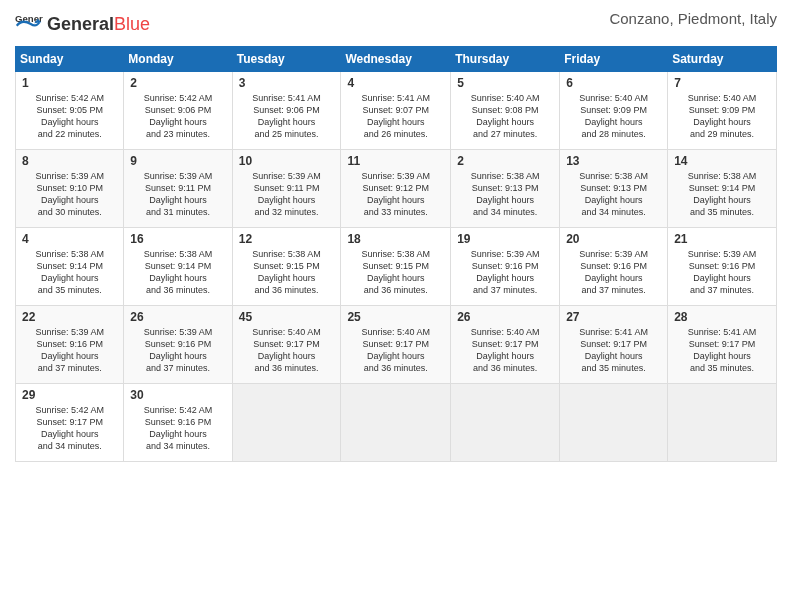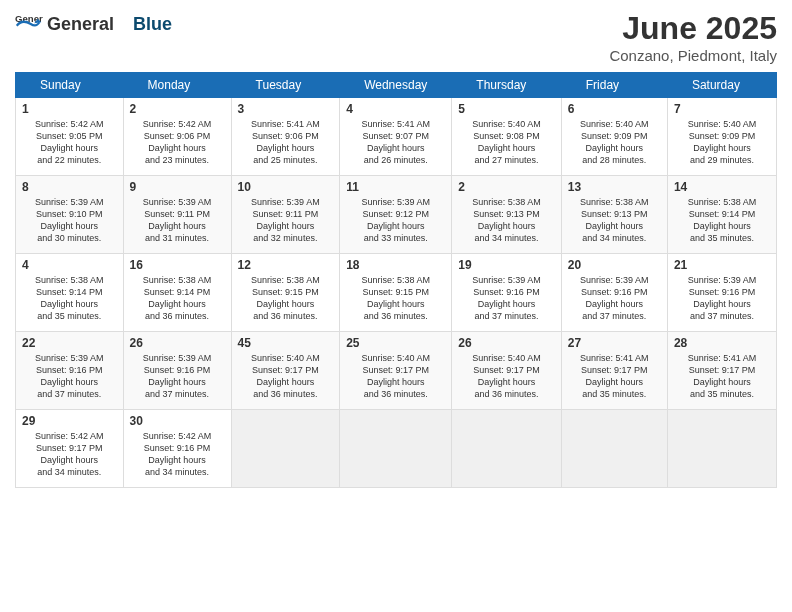--- a/index.html
+++ b/index.html
@@ -25,23 +25,22 @@
       align-items: center;
       gap: 4px;
     }
     .logo-text-general {
       font-size: 18px;
       font-weight: bold;
       color: #333;
     }
     .logo-text-blue {
       font-size: 18px;
-      font-weight: bold;
-      color: #0c4a6e;
-      padding-left: 19px;
+      font-weight: normal;
+      color: #ef4444;
     }
     .logo-icon {
       width: 28px;
       height: 28px;
     }
     .title-block {
       text-align: right;
     }
     .month-title {
       font-size: 32px;
@@ -56,23 +55,23 @@
     table {
       width: 100%;
       border-collapse: collapse;
     }
     thead tr {
       background-color: #1a6db5;
     }
     thead th {
       color: #fff;
       font-size: 12px;
-      font-weight: normal;
+      font-weight: bold;
       text-align: left;
-      padding: 5px 24px;
+      padding: 5px 4px;
       border: 1px solid #1a6db5;
     }
     tbody tr {
       background: #fff;
     }
     tbody tr:nth-child(even) {
       background: #f9f9f9;
     }
     tbody td {
       vertical-align: top;
@@ -111,21 +110,20 @@
         <polygon points="26,10 30,14 22,15" fill="#1a6db5"></polygon>
       </svg>
       <div>
         <div style="display:flex;align-items:baseline;gap:0px;">
           <span class="logo-text-general">General</span>
             <span class="logo-text-blue">Blue</span>
         </div>
       </div>
     </div>
     <div class="title-block">
-      <div class="month-title">June 2025</div>
       <div class="subtitle">Conzano, Piedmont, Italy</div>
     </div>
   </div>
 
   <table>
     <thead>
       <tr>
         <th>Sunday</th>
         <th>Monday</th>
         <th>Tuesday</th>

